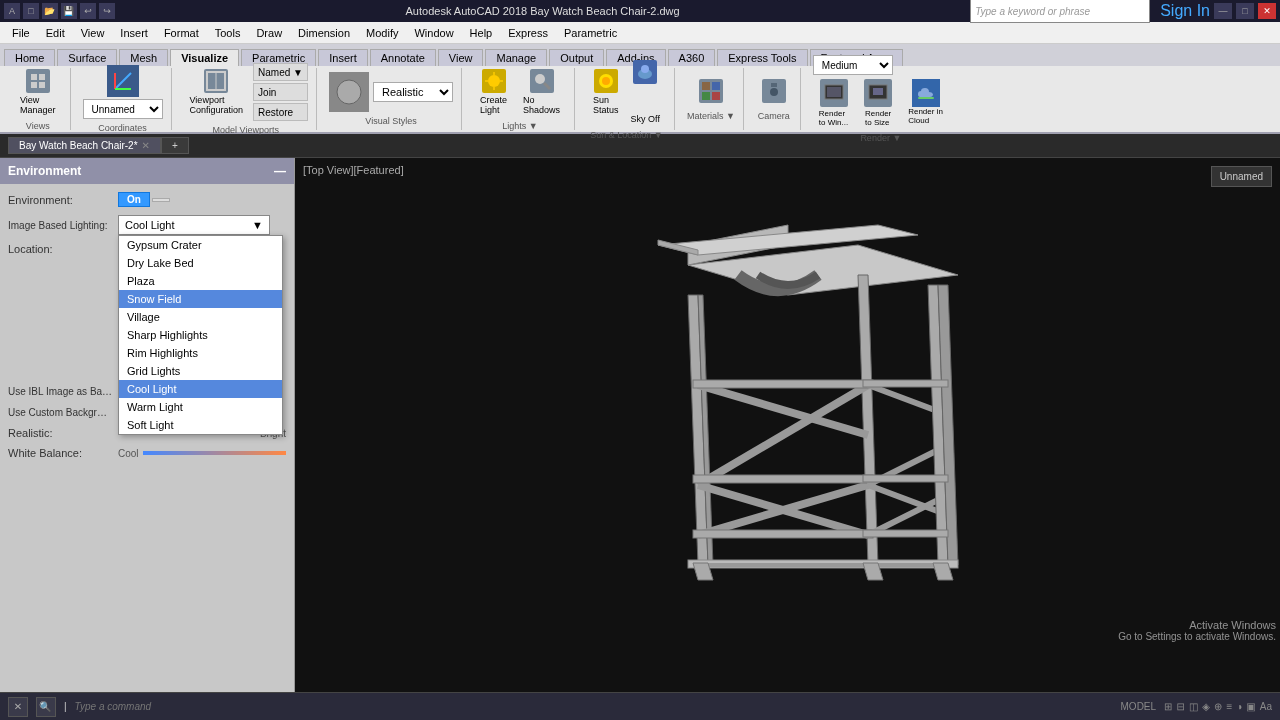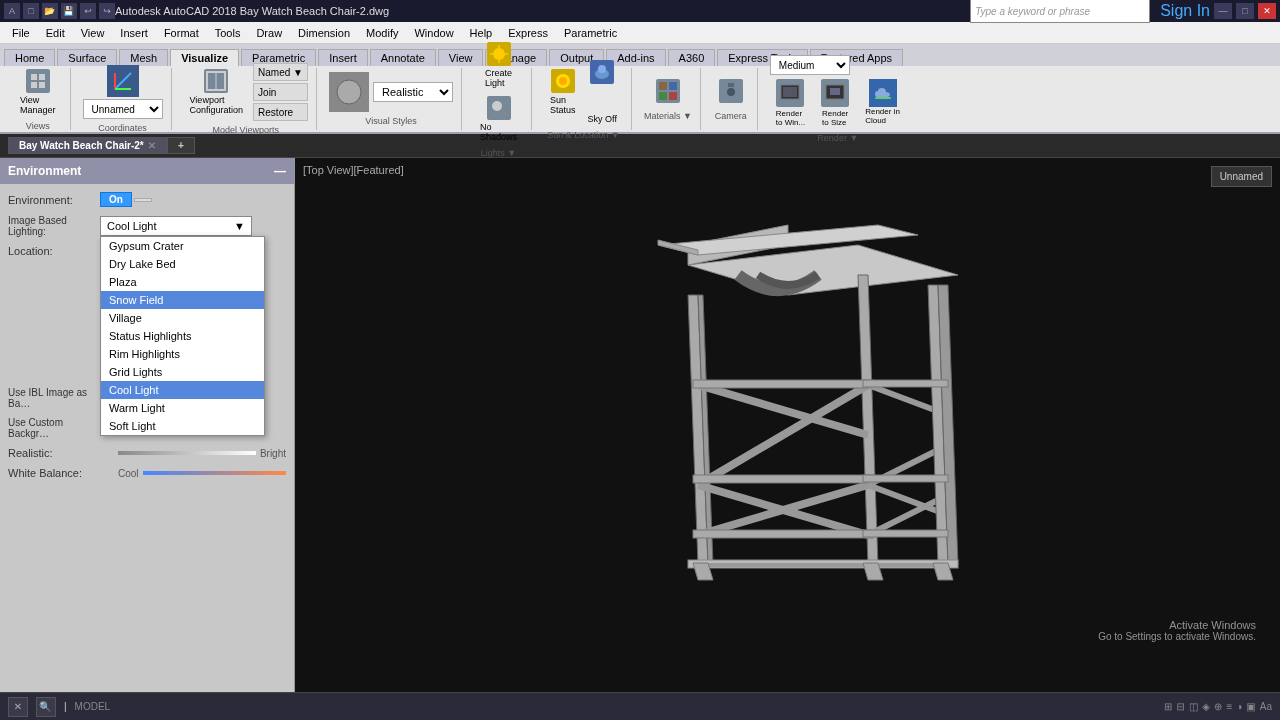--- a/index.html
+++ b/index.html
@@ -25,21 +25,21 @@
       font-size: 11px;
     }
     .title-bar-left { display: flex; align-items: center; gap: 6px; }
     .title-bar-icons { display: flex; gap: 3px; }
     .title-bar-icons span {
       width: 16px; height: 16px;
       background: #3a3a5a;
       display: inline-flex; align-items: center; justify-content: center;
       font-size: 9px; color: #aaa; cursor: pointer;
     }
-    .title-bar-center { flex: 1; text-align: left; font-size: 11px; color: #ddd; }
+    .title-bar-center { flex: 1; text-align: center; font-size: 11px; color: #ddd; }
     .title-bar-right { display: flex; align-items: center; gap: 4px; }
     .search-box {
       width: 180px; height: 24px;
       background: #fff;
       border: 1px solid #888;
       padding: 0 4px;
       font-size: 10px; color: #999;
       display: flex; align-items: center;
     }
     .title-win-btn {
@@ -140,21 +140,20 @@
     
     .viewport-label-bar {
       height: 24px;
       background: #2a2a2a;
       display: flex;
       align-items: center;
       padding: 0 8px;
       color: #aaa;
       font-size: 11px;
       border-bottom: 1px solid #444;
-      font-weight: bold;
     }
     .tab-item {
       padding: 2px 10px;
       background: #3a3a3a;
       border: 1px solid #555;
       cursor: pointer;
       color: #ccc;
       font-size: 10px;
       display: flex; align-items: center; gap: 4px;
     }
@@ -189,21 +188,21 @@
     .panel-content {
       padding: 8px;
     }
     .panel-row {
       display: flex;
       align-items: center;
       margin-bottom: 8px;
       font-size: 11px;
     }
     .panel-label {
-      width: 92px;
+      width: 110px;
       color: #333;
       font-size: 11px;
     }
     .toggle-btn {
       display: inline-flex;
       align-items: center;
       gap: 2px;
     }
     .on-btn {
       background: #3399ff;
@@ -348,21 +347,21 @@
       border: 1px solid #555;
       color: #aaa;
       display: flex; align-items: center; justify-content: center;
       cursor: pointer; font-size: 10px;
     }
 
     
     .activate-watermark {
       position: absolute;
       bottom: 50px;
-      right: 24px;
+      right: 4px;
       color: rgba(200,200,200,0.7);
       font-size: 11px;
       text-align: right;
       pointer-events: none;
     }
 
     
     .ribbon-select {
       height: 20px;
       background: #fff;
@@ -496,21 +495,21 @@
             </svg>
         </div>
         <select class="ribbon-select" style="width:80px;">
           <option>Realistic</option>
         </select>
       </div>
       <div class="ribbon-group-label">Visual Styles</div>
     </div>
 
     <div class="ribbon-group">
-      <div style="display:flex;align-items:center;gap:4px;flex-direction:column;">
+      <div style="display:flex;align-items:center;gap:4px;">
         <div class="ribbon-btn">
           <div class="ribbon-icon yellow">
             <svg width="20" height="20" viewBox="0 0 20 20">
                 <circle cx="10" cy="10" r="6" fill="#ffcc00"></circle>
                 <line x1="10" y1="1" x2="10" y2="4" stroke="#ffcc00" stroke-width="1.5"></line>
                 <line x1="10" y1="16" x2="10" y2="19" stroke="#ffcc00" stroke-width="1.5"></line>
                 <line x1="1" y1="10" x2="4" y2="10" stroke="#ffcc00" stroke-width="1.5"></line>
                 <line x1="16" y1="10" x2="19" y2="10" stroke="#ffcc00" stroke-width="1.5"></line>
               </svg>
           </div>
@@ -659,21 +658,21 @@
           <div class="dropdown-selected">
             <span>Cool Light</span>
             <span>▼</span>
           </div>
           <div class="dropdown-list">
             <div class="dropdown-item">Gypsum Crater</div>
             <div class="dropdown-item">Dry Lake Bed</div>
             <div class="dropdown-item">Plaza</div>
             <div class="dropdown-item selected">Snow Field</div>
             <div class="dropdown-item">Village</div>
-            <div class="dropdown-item">Status Highlights</div>
+            <div class="dropdown-item">Sharp Highlights</div>
             <div class="dropdown-item">Rim Highlights</div>
             <div class="dropdown-item">Grid Lights</div>
             <div class="dropdown-item selected" style="background:#5588dd;color:#fff;">Cool Light</div>
             <div class="dropdown-item">Warm Light</div>
             <div class="dropdown-item">Soft Light</div>
           </div>
         </div>
       </div>
 
       <div class="panel-row" style="margin-top:2px;">
@@ -770,20 +769,21 @@
       <div style="font-size:10px;">Go to Settings to activate Windows.</div>
     </div>
   </div>
 
 </div>
 
 <div class="status-bar">
   <button class="status-btn">✕</button>
   <button class="status-btn">🔍</button>
   <span>|</span>
+  <input class="status-input" type="text" placeholder="Type a command" style="">
   <span style="color:#888;">MODEL</span>
   <span style="display:flex;gap:4px;margin-left:auto;">
     <span style="color:#888;font-size:10px;cursor:pointer;">⊞</span>
     <span style="color:#888;font-size:10px;cursor:pointer;">⊟</span>
     <span style="color:#888;font-size:10px;cursor:pointer;">◫</span>
     <span style="color:#888;font-size:10px;cursor:pointer;">◈</span>
     <span style="color:#888;font-size:10px;cursor:pointer;">⊕</span>
     <span style="color:#888;font-size:10px;cursor:pointer;">≡</span>
     <span style="color:#888;font-size:10px;cursor:pointer;">◑</span>
     <span style="color:#888;font-size:10px;cursor:pointer;">▣</span>

